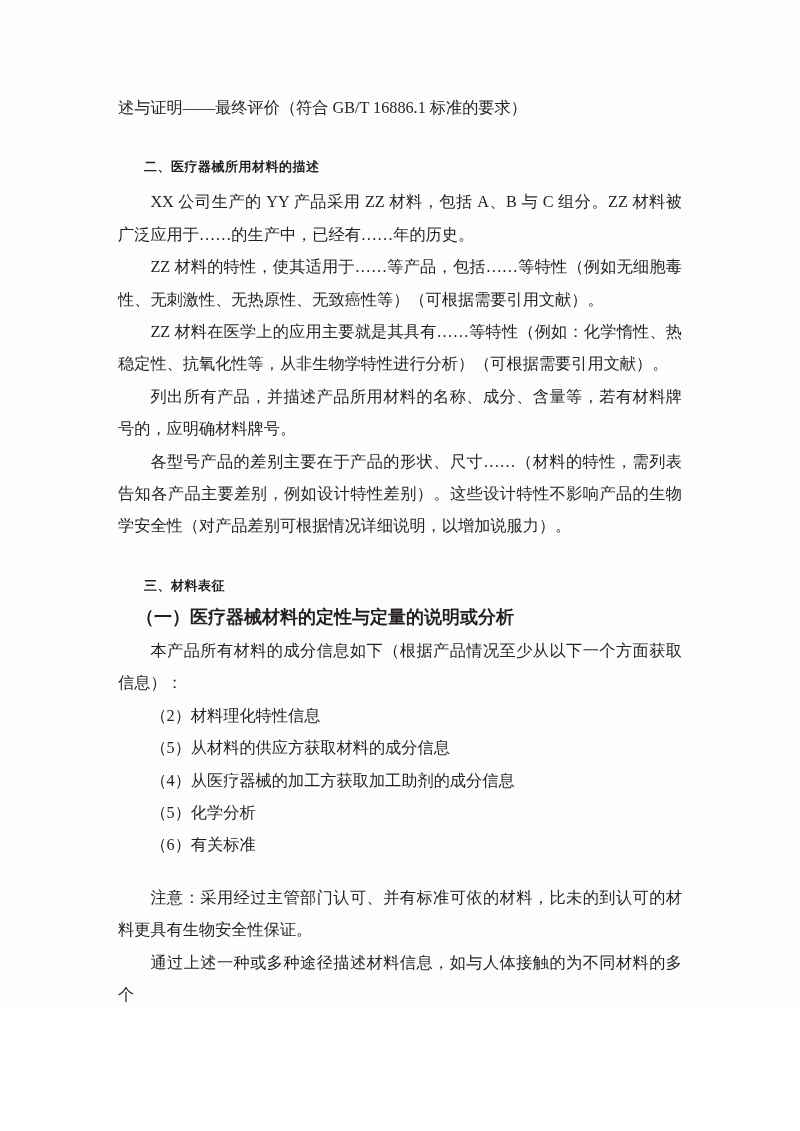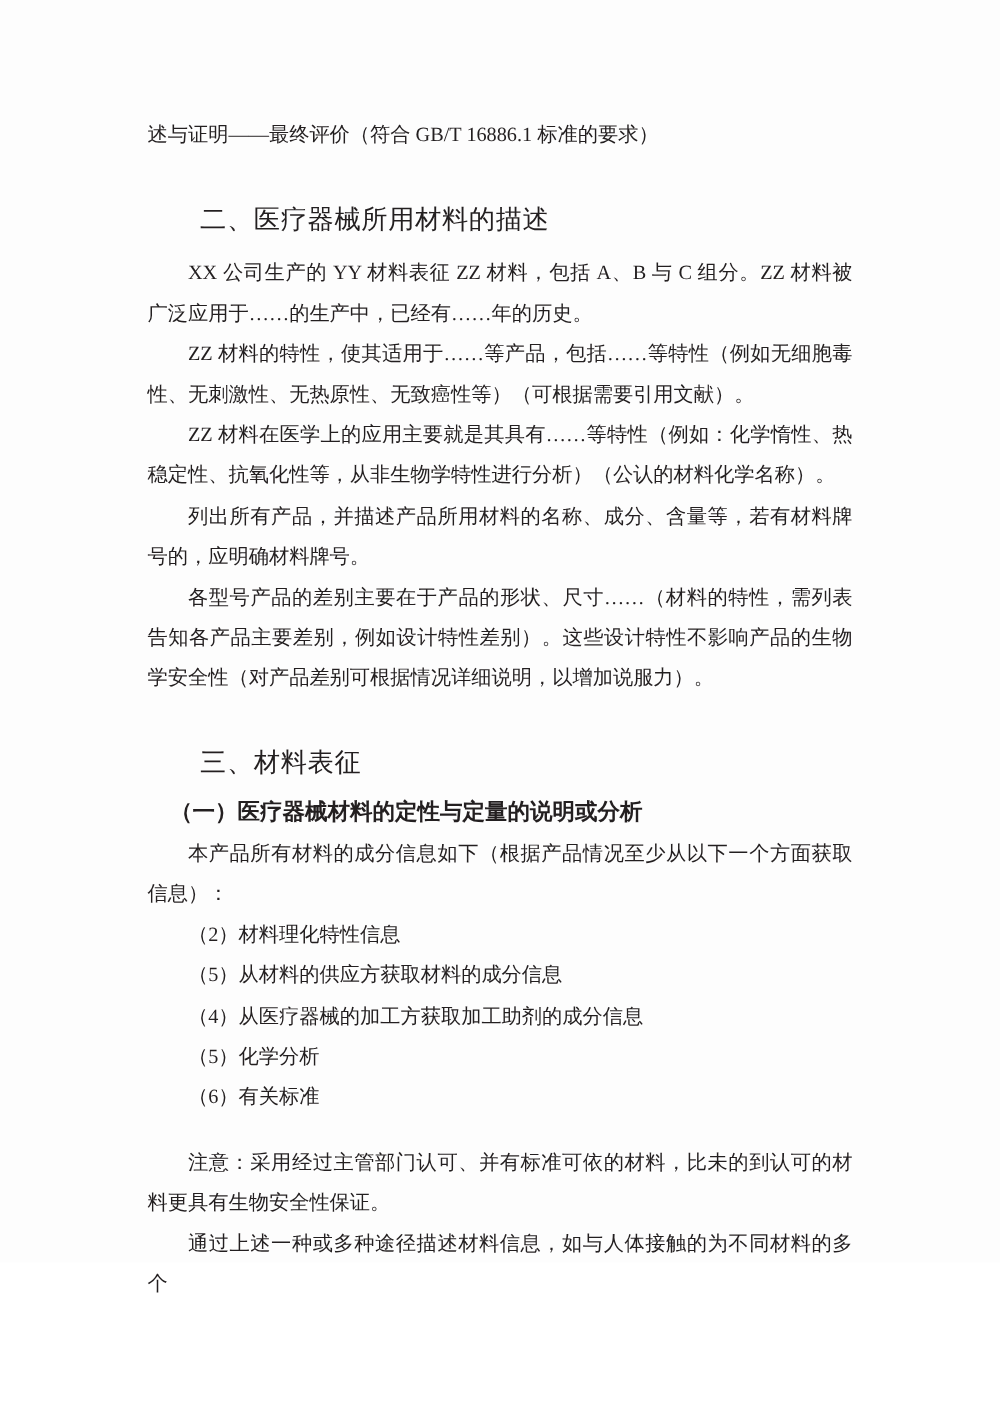--- a/index.html
+++ b/index.html
@@ -31,22 +31,22 @@
   .para {
     margin: 0;
     text-indent: 2em;
     line-height: 2.0;
   }
   .para.noindent {
     text-indent: 0;
   }
   .heading-1 {
     margin: 0;
-    font-weight: normal;
-    font-size: 21px;
+    font-weight: bold;
+    font-size: 13px;
     text-indent: 2em;
     line-height: 2.0;
     letter-spacing: 0.5px;
   }
   .heading-2 {
     margin: 0;
     font-weight: bold;
     font-size: 18px;
     text-indent: 1em;
     line-height: 2.0;
@@ -67,23 +67,23 @@
   <div class="doc-body">
 
     <p class="para noindent">述与证明——最终评价（符合 GB/T 16886.1 标准的要求）</p>
 
     <div class="gap-lg"></div>
 
     <h2 class="heading-1">二、医疗器械所用材料的描述</h2>
 
     <div class="spacer-top"></div>
 
-    <p class="para">XX 公司生产的 YY 材料表征 ZZ 材料，包括 A、B 与 C 组分。ZZ 材料被广泛应用于……的生产中，已经有……年的历史。</p>
+    <p class="para">XX 公司生产的 YY 产品采用 ZZ 材料，包括 A、B 与 C 组分。ZZ 材料被广泛应用于……的生产中，已经有……年的历史。</p>
     <p class="para">ZZ 材料的特性，使其适用于……等产品，包括……等特性（例如无细胞毒性、无刺激性、无热原性、无致癌性等）（可根据需要引用文献）。</p>
-    <p class="para">ZZ 材料在医学上的应用主要就是其具有……等特性（例如：化学惰性、热稳定性、抗氧化性等，从非生物学特性进行分析）（公认的材料化学名称）。</p>
+    <p class="para">ZZ 材料在医学上的应用主要就是其具有……等特性（例如：化学惰性、热稳定性、抗氧化性等，从非生物学特性进行分析）（可根据需要引用文献）。</p>
     <p class="para">列出所有产品，并描述产品所用材料的名称、成分、含量等，若有材料牌号的，应明确材料牌号。</p>
     <p class="para">各型号产品的差别主要在于产品的形状、尺寸……（材料的特性，需列表告知各产品主要差别，例如设计特性差别）。这些设计特性不影响产品的生物学安全性（对产品差别可根据情况详细说明，以增加说服力）。</p>
 
     <div class="gap-lg"></div>
 
     <h2 class="heading-1">三、材料表征</h2>
 
     <h3 class="heading-2">（一）医疗器械材料的定性与定量的说明或分析</h3>
 
     <p class="para">本产品所有材料的成分信息如下（根据产品情况至少从以下一个方面获取信息）：</p>

